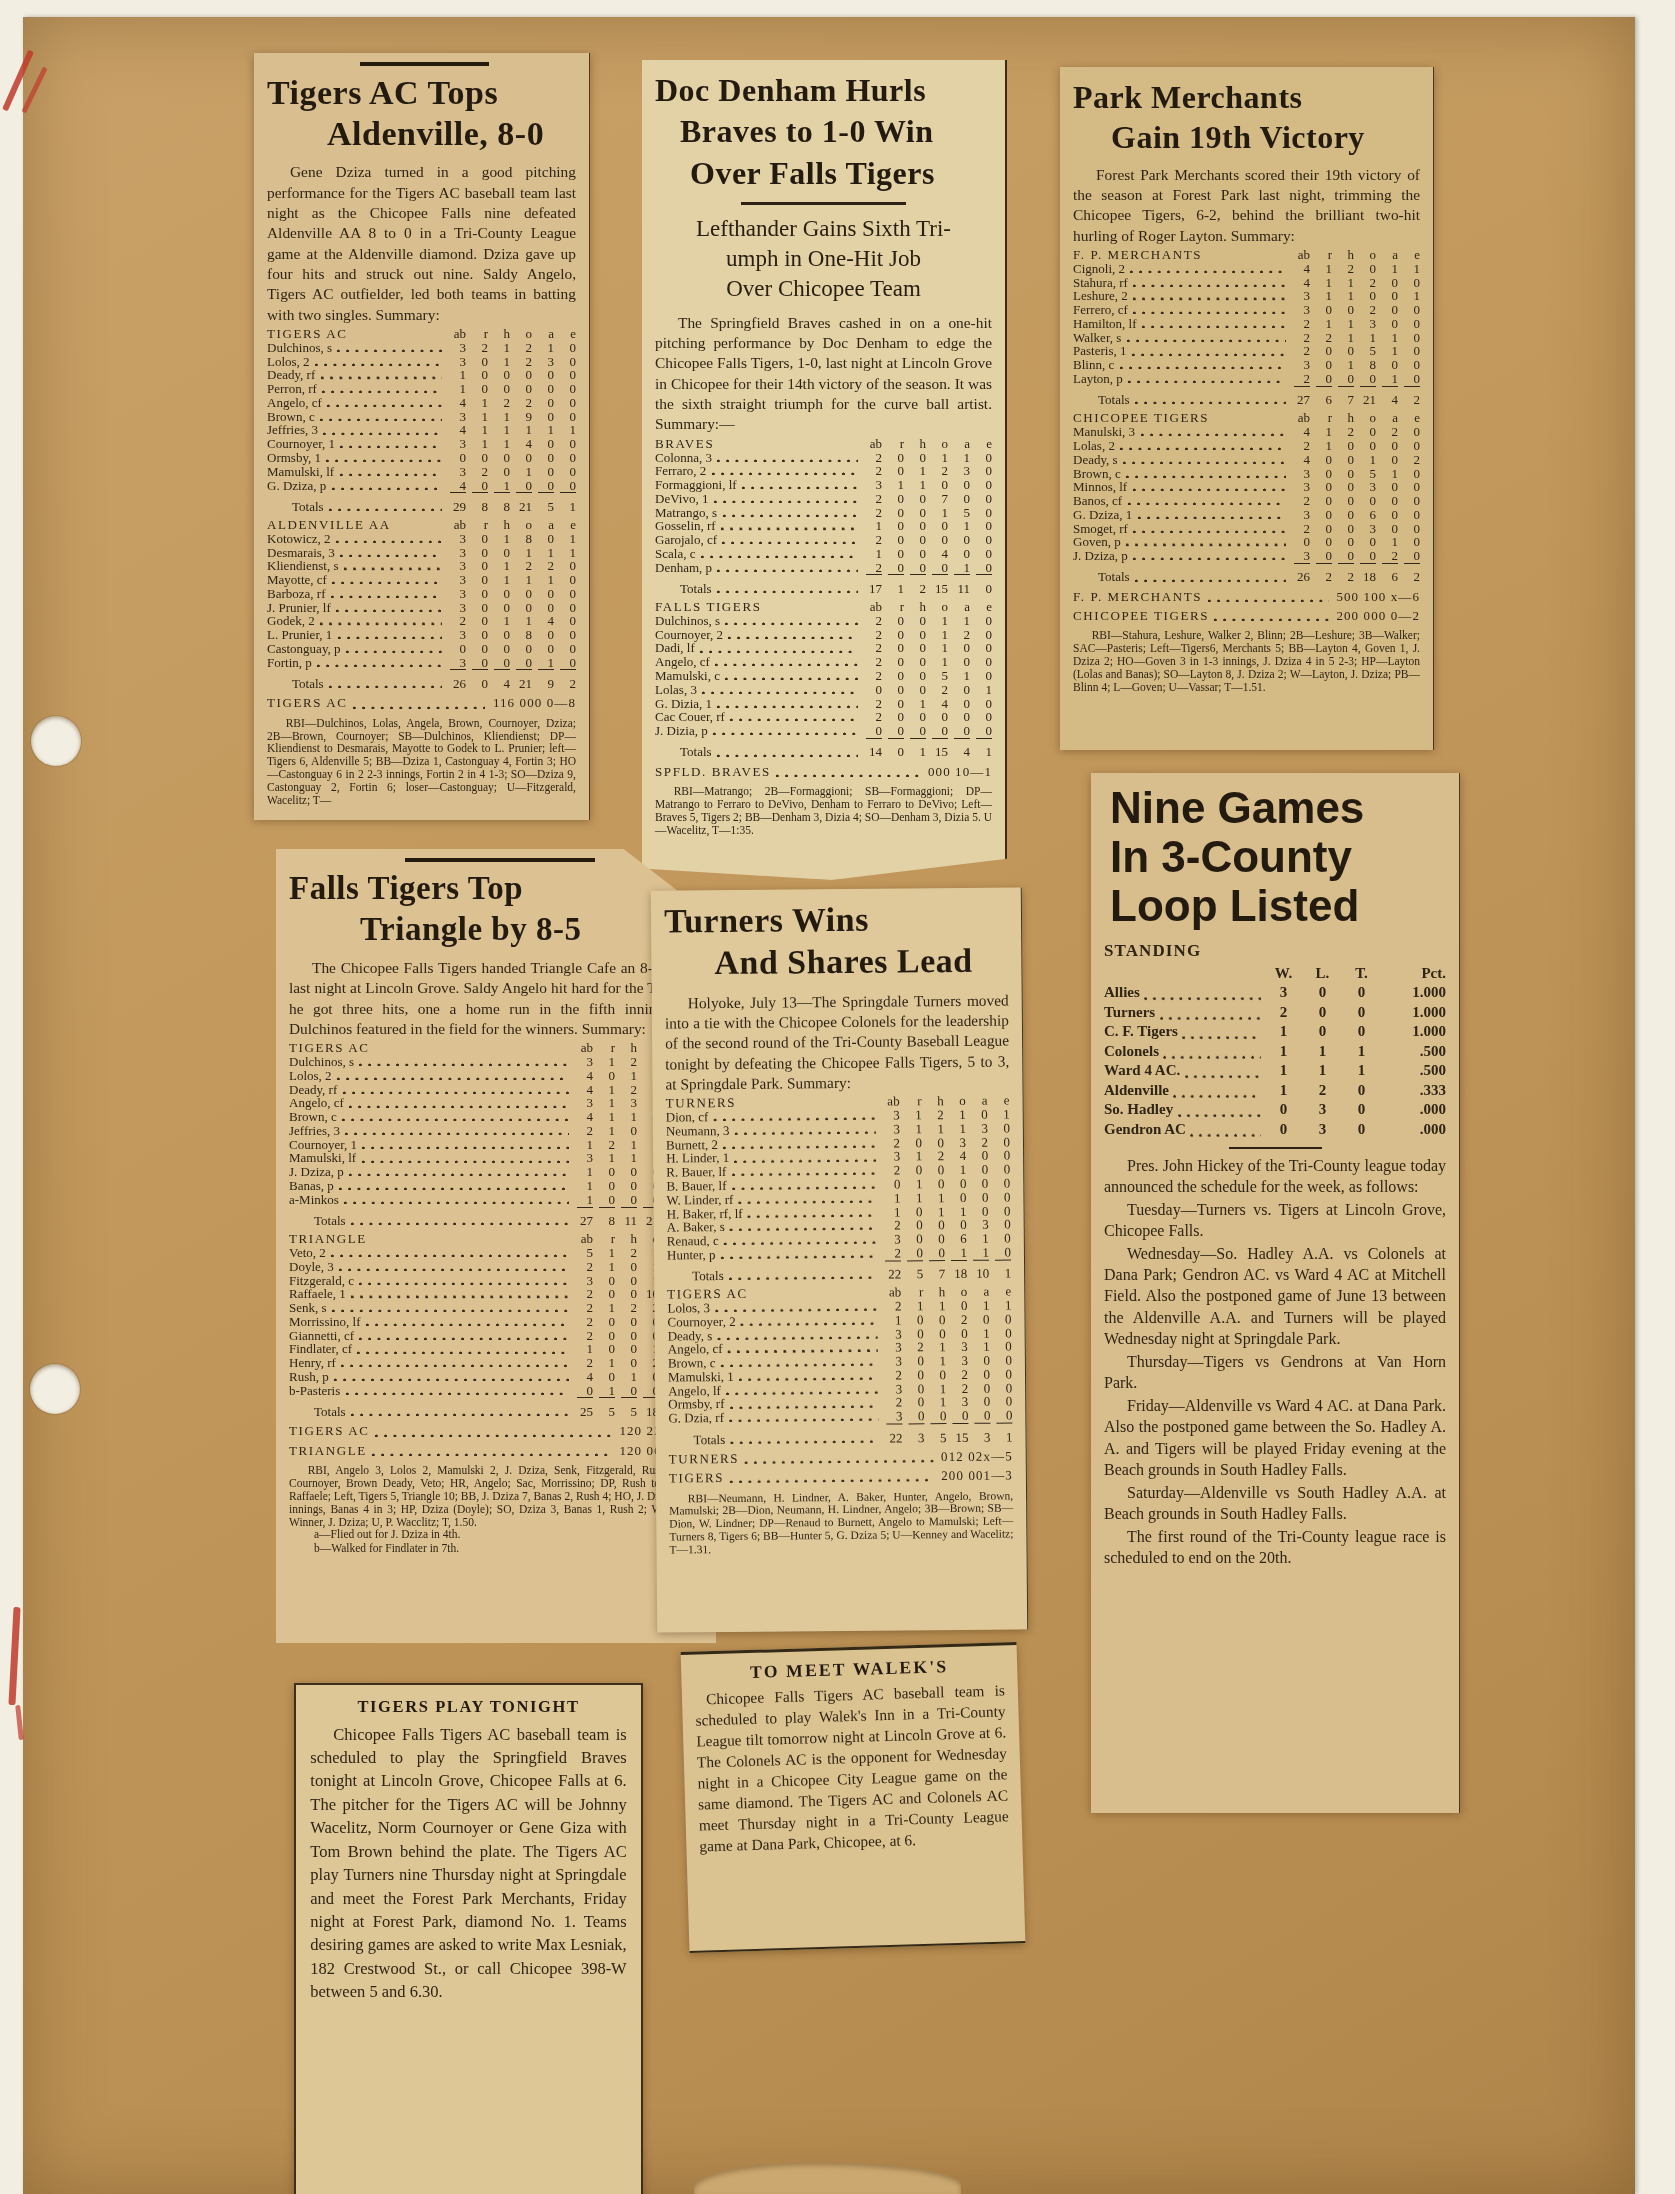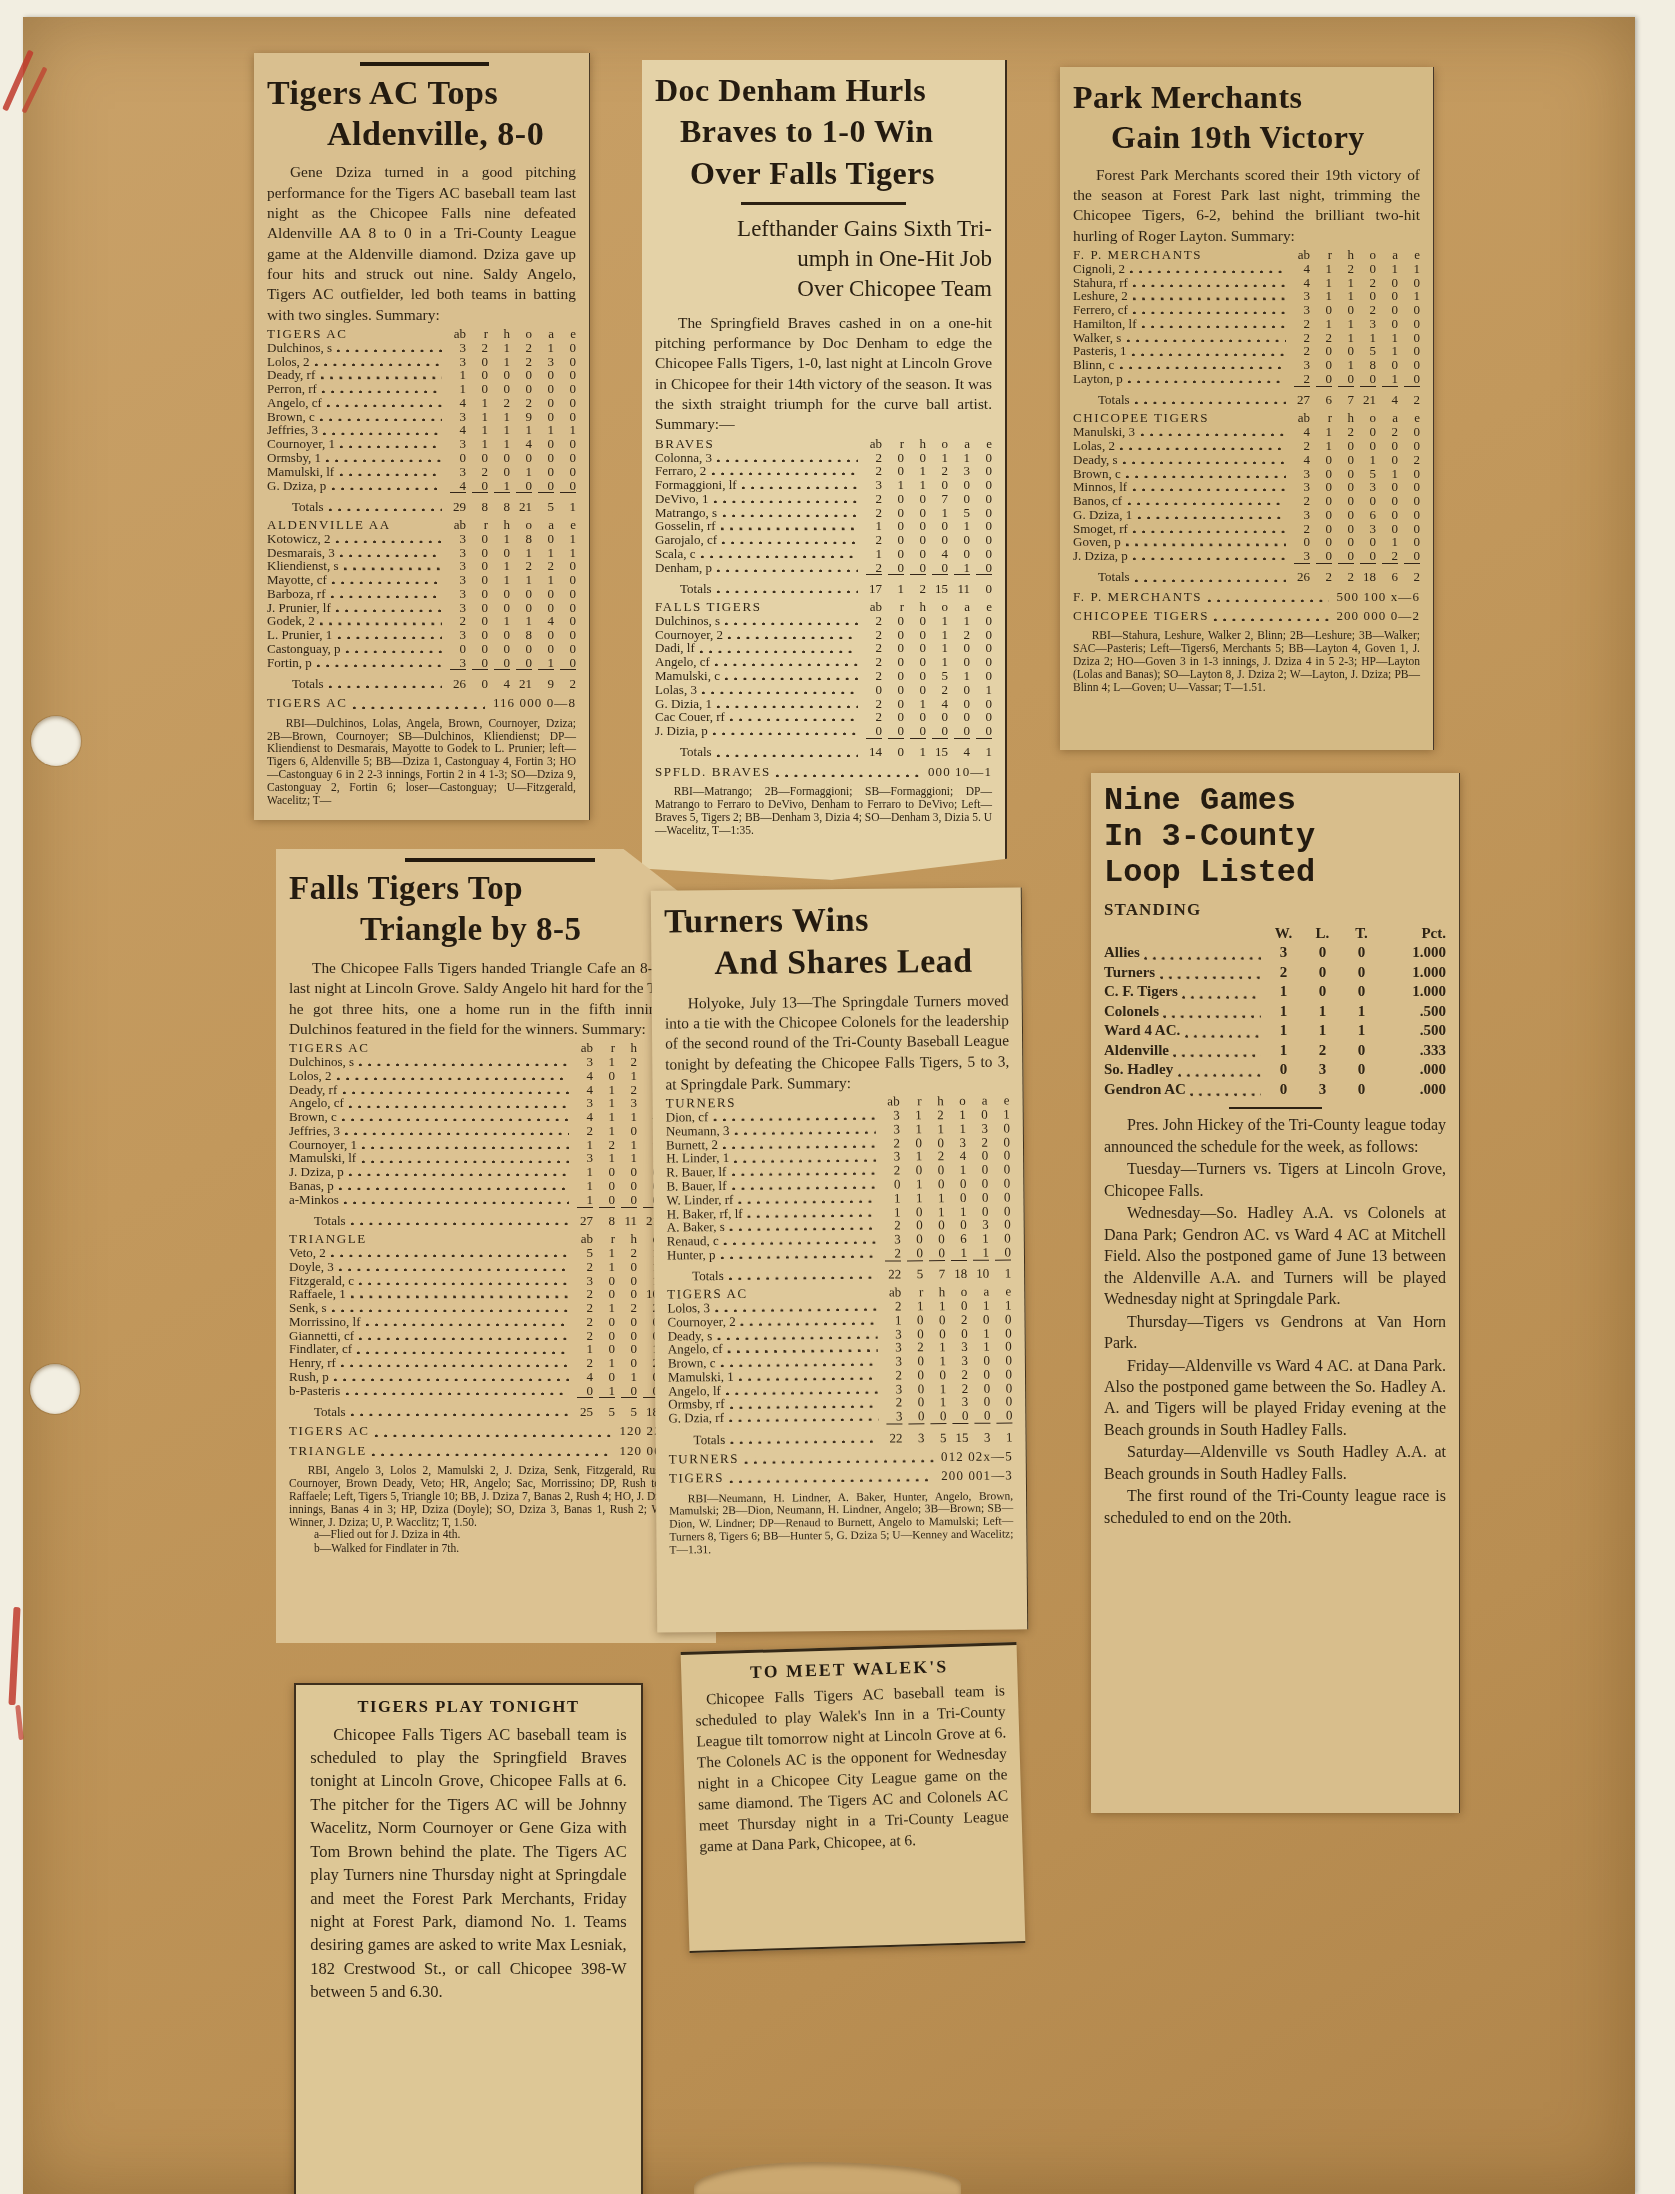--- a/index.html
+++ b/index.html
@@ -53,39 +53,39 @@
   #c1 .hl-line:nth-child(2){padding-left:60px;}
   #c1 .prerule{width:42%;margin-left:30%;}
   
   #c2{left:642px;top:60px;width:365px;height:820px;background:#e4d2a7;border-right:2.2px solid #3a2c1c;
       clip-path:polygon(0 0,100% 0,100% 97.4%,52% 100%,0 98.6%);}
   #c2 .headline{font-size:32px;line-height:1.3;}
   #c2 .hl-line:nth-child(2){padding-left:25px;}
   #c2 .hl-line:nth-child(3){padding-left:35px;}
   .divider{border-top:3.3px solid #2c2113;width:165px;margin:5.5px auto 8.8px;}
   .subhead{font-size:23px;line-height:1.3;text-align:center;margin:3.3px 0 8.8px;color:#2a2012;}
-  .subhead span{display:block;white-space:nowrap;text-align:right;}
+  .subhead span{display:block;white-space:nowrap;}
   
   #c3{left:1060px;top:67px;width:374px;height:683px;background:#d4ba85;border-right:1.6px solid #46372а;}
   #c3{border-right:1.6px solid #46372a;}
   #c3 .headline{font-size:32px;line-height:1.25;}
   #c3 .hl-line:nth-child(2){padding-left:38px;}
   
   #c4{left:276px;top:849px;width:440px;height:794px;background:#dcc292;
       clip-path:polygon(0 0,79% 0,100% 9%,100% 100%,0 100%);}
   #c4 .headline{font-size:33px;line-height:1.25;}
   #c4 .hl-line:nth-child(2){padding-left:71px;}
   #c4 .prerule{width:46%;margin-left:28%;}
   
   #c5{left:654px;top:889px;width:371px;height:742px;background:#dfc99b;border-right:1.6px solid #42331f;transform:rotate(-.5deg);}
   #c5 .headline{font-size:34px;line-height:1.25;}
   #c5 .hl-line:nth-child(2){padding-left:50px;}
   
   #c6{left:1091px;top:773px;width:369px;height:1040px;background:#d8be8c;border-right:1.6px solid #4a3a26;}
-  #c6 .headline{font-family:Liberation Mono, monospace;font-size:32px;line-height:1.12;letter-spacing:0;}
+  #c6 .headline{font-family:Liberation Sans, sans-serif;font-size:44px;line-height:1.12;letter-spacing:0;margin-left:6px;}
   .standing-label{font-size:17px;font-weight:700;letter-spacing:1.1px;margin:10px 0 3.3px;}
   .c6p{font-size:16px;line-height:1.34;margin:0 0 1.1px;}
   #c6 .divider{width:93px;border-top-width:2.2px;margin:7.7px auto 5.5px;}
   
   #c7{left:294px;top:1683px;width:349px;height:552px;background:#ddc796;border:2.2px solid #3e2f1d;padding:11px 14.3px;}
   .boxtitle{font-size:16.5px;font-weight:700;letter-spacing:1.6px;text-align:center;margin:1.1px 0 5.5px;color:#241b10;}
   #c7 .bodytext{font-size:16.5px;line-height:1.42;}
   
   #c8{left:685px;top:1647px;width:336px;height:301px;background:#dbc391;transform:rotate(-1.7deg);
       border-top:3.3px solid #342817;border-bottom:2.2px solid #342817;}

